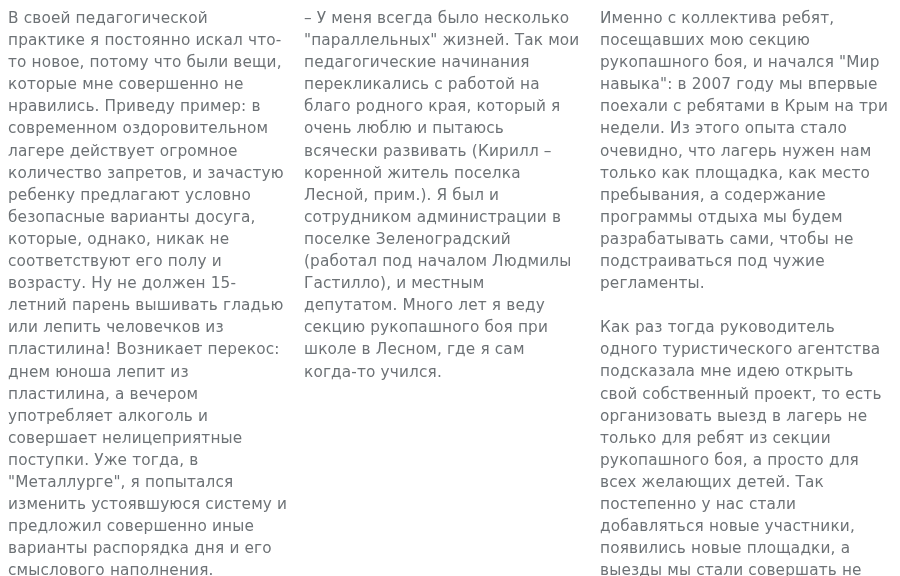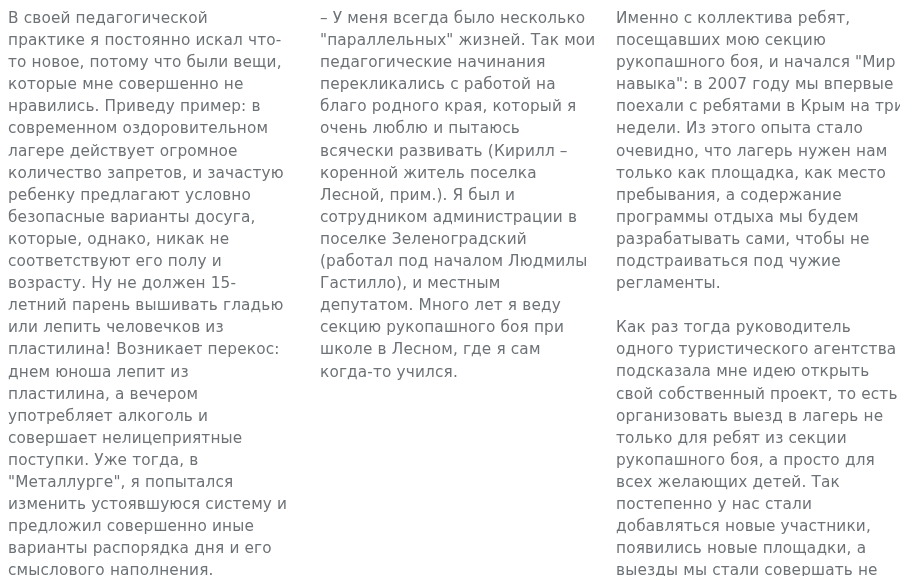--- a/index.html
+++ b/index.html
@@ -33,21 +33,20 @@
 
   .text-column.col-1 {
     width: 296px;
     padding-left: 8px;
     padding-right: 8px;
   }
   .text-column.col-2 {
     width: 296px;
     padding-left: 8px;
     padding-right: 10px;
-    margin-left: 16px;
   }
   .text-column.col-3 {
     width: 308px;
     padding-left: 8px;
     padding-right: 8px;
   }
 
   .paragraph {
     margin: 0 0 22px 0;
     font-size: 15.3px;

